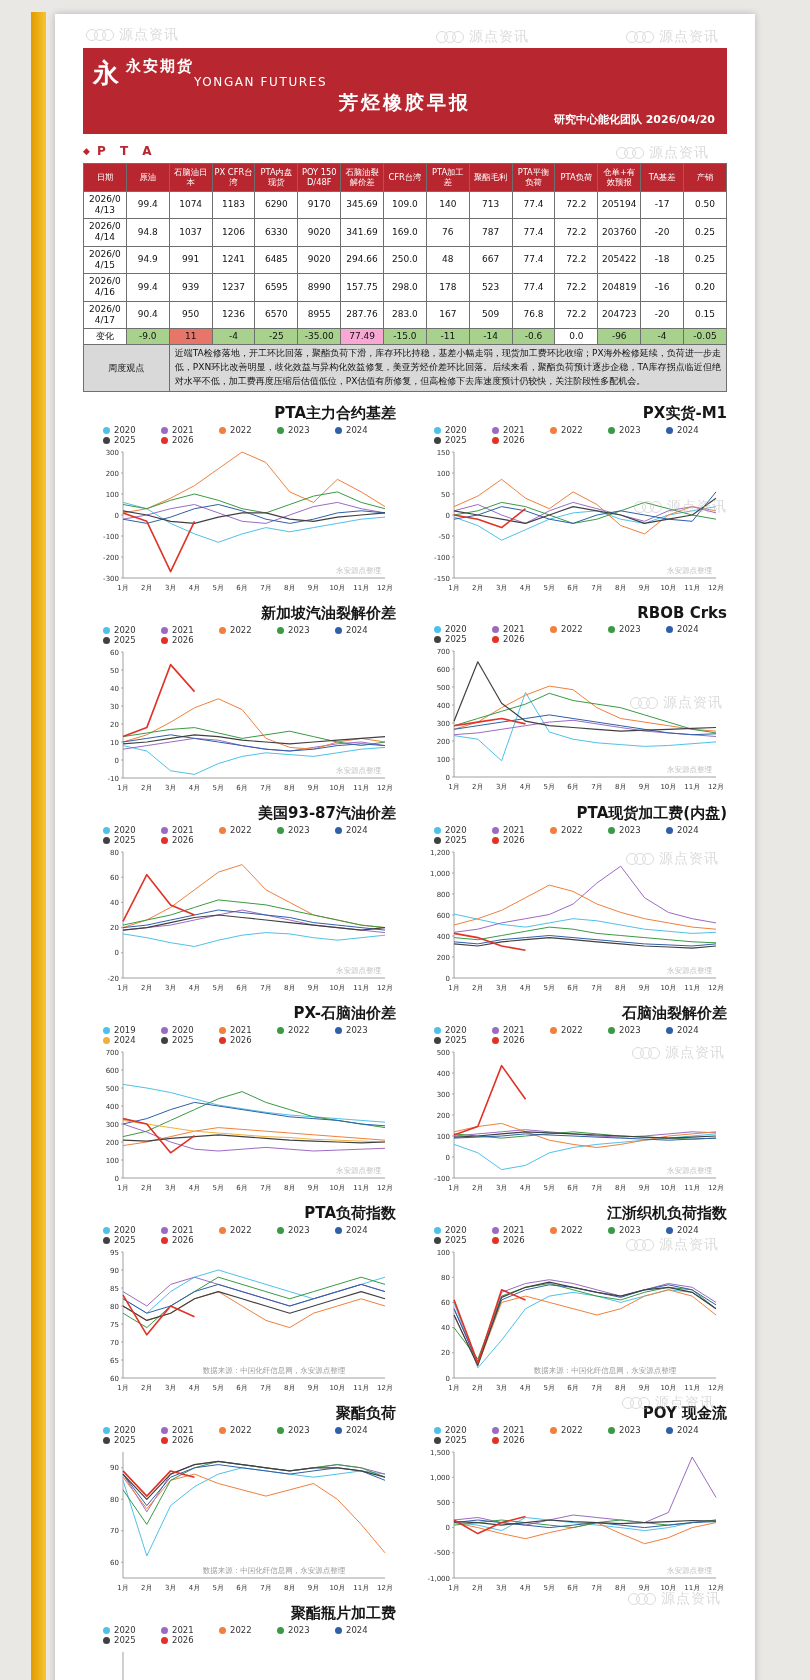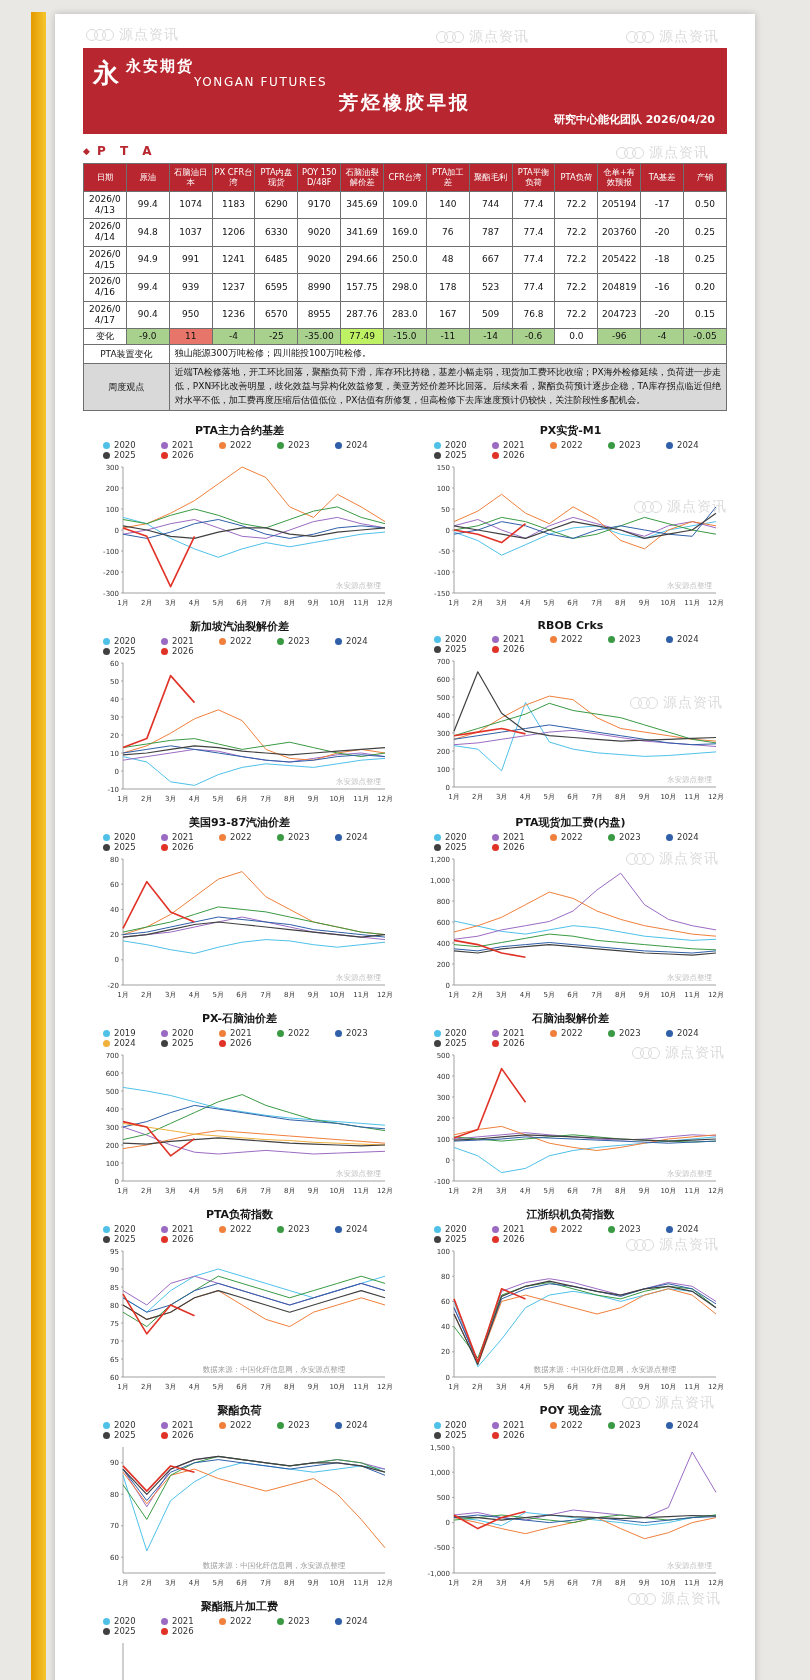--- a/index.html
+++ b/index.html
@@ -26,29 +26,29 @@
   
   .section-label{margin:10px 0 5px;color:#b8272f;font-weight:bold;font-size:12px;letter-spacing:5px;display:flex;align-items:center}
   .section-label .diamond{font-size:9px;margin-right:7px;letter-spacing:0}
   
   table{width:100%;border-collapse:collapse;table-layout:fixed;font-size:9px;color:#111}
   th,td{border:0.6px solid #6f6f6f;text-align:center;padding:2px 1px;word-break:break-all;line-height:1.25}
   thead th{background:#b8272f;color:#fff;font-weight:normal;font-size:8.3px;padding:3px 1px}
   td.c-label{font-weight:normal}
   .chg.neg{background:#a9d18e}
   .chg.pos{background:#e8756a}
-  .chg.pos2{background:#bef264}
+  .chg.pos2{background:#f9a8d4}
   .note-label{text-align:center}
   .note-text{text-align:left;padding:2px 5px;line-height:1.55}
   tr.shaded td{background:#d9d9d9}
   tr.shaded .note-text{text-align:justify;font-size:9px}
   
   .charts{display:grid;grid-template-columns:1fr 1fr;column-gap:18px;row-gap:8px;margin-top:12px}
   .chart-block{overflow:visible}
-  .chart-title{text-align:center;font-size:11px;font-weight:bold;color:#161616;margin-bottom:2px}
+  .chart-title{text-align:right;font-size:15px;font-weight:bold;color:#161616;margin-bottom:2px}
   .chart-legend{display:flex;flex-wrap:wrap;column-gap:12px;row-gap:0;margin-left:20px;margin-bottom:1px}
   .li{display:flex;align-items:center;width:46px;font-size:8.5px;color:#333}
   .li i{width:7px;height:7px;border-radius:50%;margin-right:4px;flex:none}
   .li em{font-style:normal}
   svg{display:block}
   
   .wm{position:absolute;display:flex;align-items:center;gap:5px;opacity:.55;z-index:3;pointer-events:none}
   .wmc{display:flex}
   .wmc i{width:10px;height:10px;border:1.6px solid #bcbcbc;border-radius:50%;display:block;background:transparent}
   .wmc i + i{margin-left:-4px}
@@ -102,21 +102,21 @@
         <tr>
           <td>2026/04/13</td>
           <td>99.4</td>
           <td>1074</td>
           <td>1183</td>
           <td>6290</td>
           <td>9170</td>
           <td>345.69</td>
           <td>109.0</td>
           <td>140</td>
-          <td>744</td>
+          <td>713</td>
           <td>77.4</td>
           <td>72.2</td>
           <td>205194</td>
           <td>-17</td>
           <td>0.50</td>
         </tr>
         <tr>
           <td>2026/04/14</td>
           <td>94.8</td>
           <td>1037</td>
@@ -194,24 +194,20 @@
           <td class="chg pos2">77.49</td>
           <td class="chg neg">-15.0</td>
           <td class="chg neg">-11</td>
           <td class="chg neg">-14</td>
           <td class="chg neg">-0.6</td>
           <td class="chg zero">0.0</td>
           <td class="chg neg">-96</td>
           <td class="chg neg">-4</td>
           <td class="chg neg">-0.05</td>
         </tr>
-        <tr>
-          <td colspan="2" class="note-label">PTA装置变化</td>
-          <td colspan="13" class="note-text">独山能源300万吨检修；四川能投100万吨检修。</td>
-        </tr>
         <tr class="shaded">
           <td colspan="2" class="note-label">周度观点</td>
           <td colspan="13" class="note-text">近端TA检修落地，开工环比回落，聚酯负荷下滑，库存环比持稳，基差小幅走弱，现货加工费环比收缩；PX海外检修延续，负荷进一步走低，PXN环比改善明显，歧化效益与异构化效益修复，美亚芳烃价差环比回落。后续来看，聚酯负荷预计逐步企稳，TA库存拐点临近但绝对水平不低，加工费再度压缩后估值低位，PX估值有所修复，但高检修下去库速度预计仍较快，关注阶段性多配机会。</td>
         </tr>
       </tbody>
   </table>
 
   <div class="charts">
       <div class="chart-block">
         <div class="chart-title">PTA主力合约基差</div>

